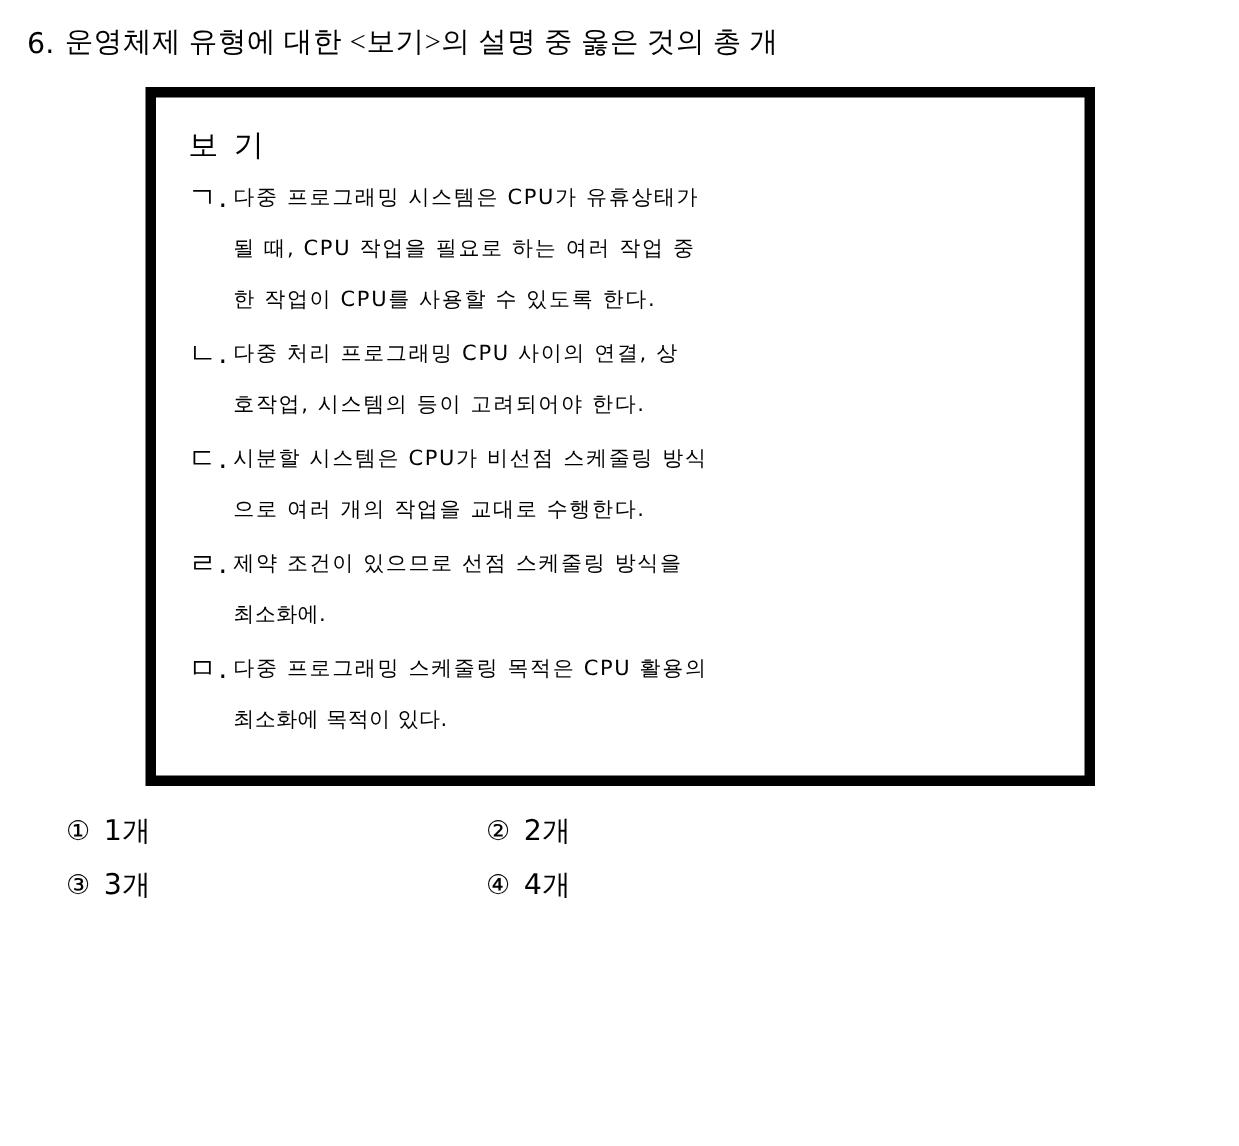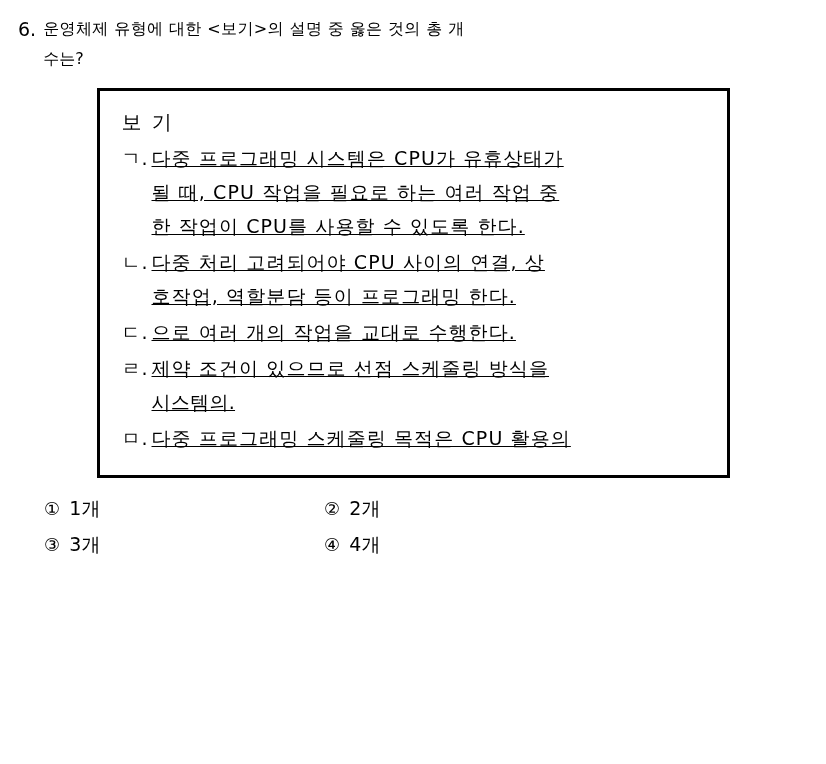--- a/index.html
+++ b/index.html
@@ -29,40 +29,41 @@
   }
   .stem-number {
     flex: 0 0 auto;
     font-size: 19px;
     line-height: 30px;
     padding-right: 7px;
     white-space: nowrap;
   }
   .stem-text {
     flex: 1 1 auto;
-    font-size: 16px;
+    font-size: 19px;
     line-height: 30px;
     letter-spacing: 0.4px;
     text-align: justify;
     text-justify: inter-character;
+    font-family: Liberation Serif, serif;
   }
   .stem-text .tight {
     letter-spacing: 0px;
   }
 
   
   .box-wrap {
     padding: 14px 0 0 0;
     display: flex;
     justify-content: center;
   }
   .box {
     box-sizing: border-box;
     width: 633px;
-    border: 3px solid #000000;
+    border: 7px solid #000000;
     padding: 14px 20px 18px 22px;
   }
   .box-title {
     font-size: 20px;
     line-height: 34px;
     letter-spacing: 2px;
     margin-bottom: 2px;
   }
   .item {
     display: flex;
@@ -71,24 +72,23 @@
   }
   .item-marker {
     flex: 0 0 auto;
     width: 30px;
     font-size: 19px;
     line-height: 34px;
     letter-spacing: 1px;
   }
   .item-body {
     flex: 1 1 auto;
-    font-size: 19px;
+    font-size: 14px;
     line-height: 34px;
     letter-spacing: 0.3px;
-    text-decoration: underline;
   }
   .item-body .line {
     display: block;
     white-space: nowrap;
   }
   .item-body .line.j {
     letter-spacing: 1.1px;
   }
 
   
@@ -117,64 +117,65 @@
 </style>
 </head>
 <body>
 
 <div class="page">
 
   <div class="stem">
     <div class="stem-number">6.</div>
     <div class="stem-text">
       <div>운영체제 유형에 대한 &lt;보기&gt;의 설명 중 옳은 것의 총 개</div>
-      <div class="tight">수는?</div>
     </div>
   </div>
 
   <div class="box-wrap">
     <div class="box">
       <div class="box-title">보 기</div>
 
       <div class="item">
         <div class="item-marker">ㄱ.</div>
         <div class="item-body">
           <span class="line j">다중 프로그래밍 시스템은 CPU가 유휴상태가</span>
           <span class="line j">될 때, CPU 작업을 필요로 하는 여러 작업 중</span>
           <span class="line j">한 작업이 CPU를 사용할 수 있도록 한다.</span>
         </div>
       </div>
 
       <div class="item">
         <div class="item-marker">ㄴ.</div>
         <div class="item-body">
-          <span class="line j">다중 처리 고려되어야 CPU 사이의 연결, 상</span>
-          <span class="line j">호작업, 역할분담 등이 프로그래밍 한다.</span>
+          <span class="line j">다중 처리 프로그래밍 CPU 사이의 연결, 상</span>
+          <span class="line j">호작업, 시스템의 등이 고려되어야 한다.</span>
         </div>
       </div>
 
       <div class="item">
         <div class="item-marker">ㄷ.</div>
         <div class="item-body">
+          <span class="line j">시분할 시스템은 CPU가 비선점 스케줄링 방식</span>
           <span class="line j">으로 여러 개의 작업을 교대로 수행한다.</span>
         </div>
       </div>
 
       <div class="item">
         <div class="item-marker">ㄹ.</div>
         <div class="item-body">
           <span class="line j">제약 조건이 있으므로 선점 스케줄링 방식을</span>
-          <span class="line">시스템의.</span>
+          <span class="line">최소화에.</span>
         </div>
       </div>
 
       <div class="item">
         <div class="item-marker">ㅁ.</div>
         <div class="item-body">
           <span class="line j">다중 프로그래밍 스케줄링 목적은 CPU 활용의</span>
+          <span class="line">최소화에 목적이 있다.</span>
         </div>
       </div>
     </div>
   </div>
 
   <div class="choices">
     <div class="choice-row">
       <div class="choice col1">
         <span class="choice-num">①</span>
         <span class="choice-label">1개</span>

